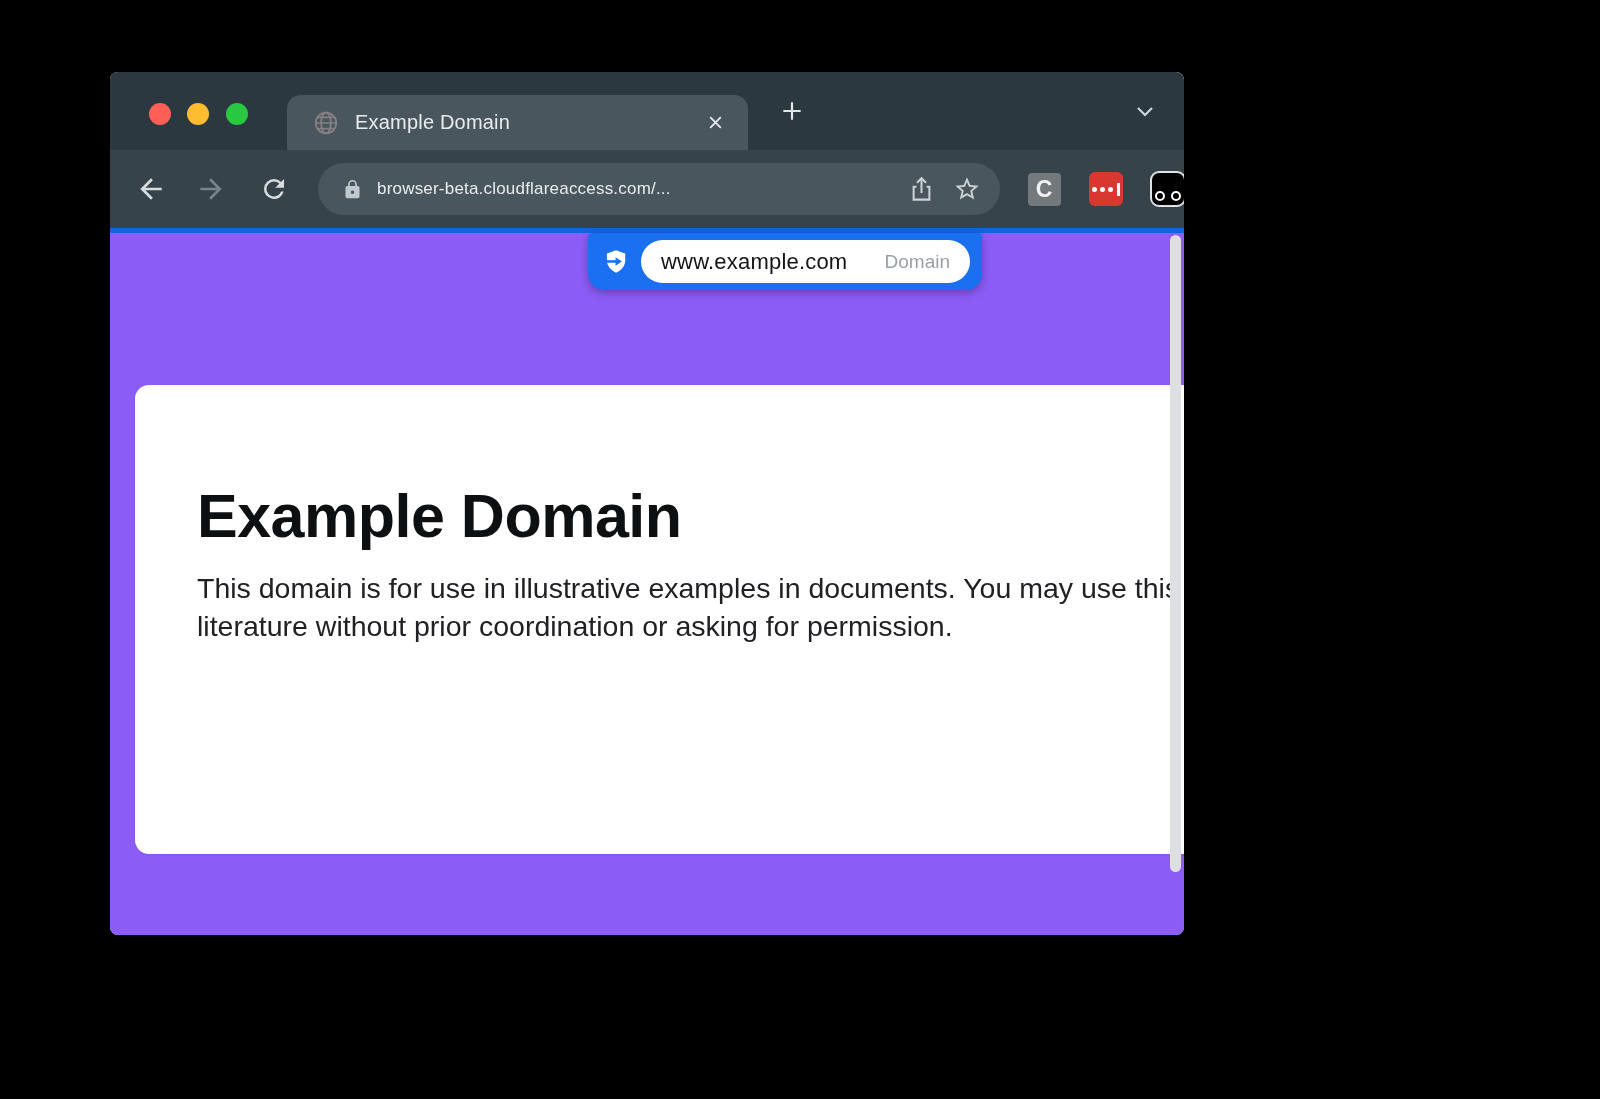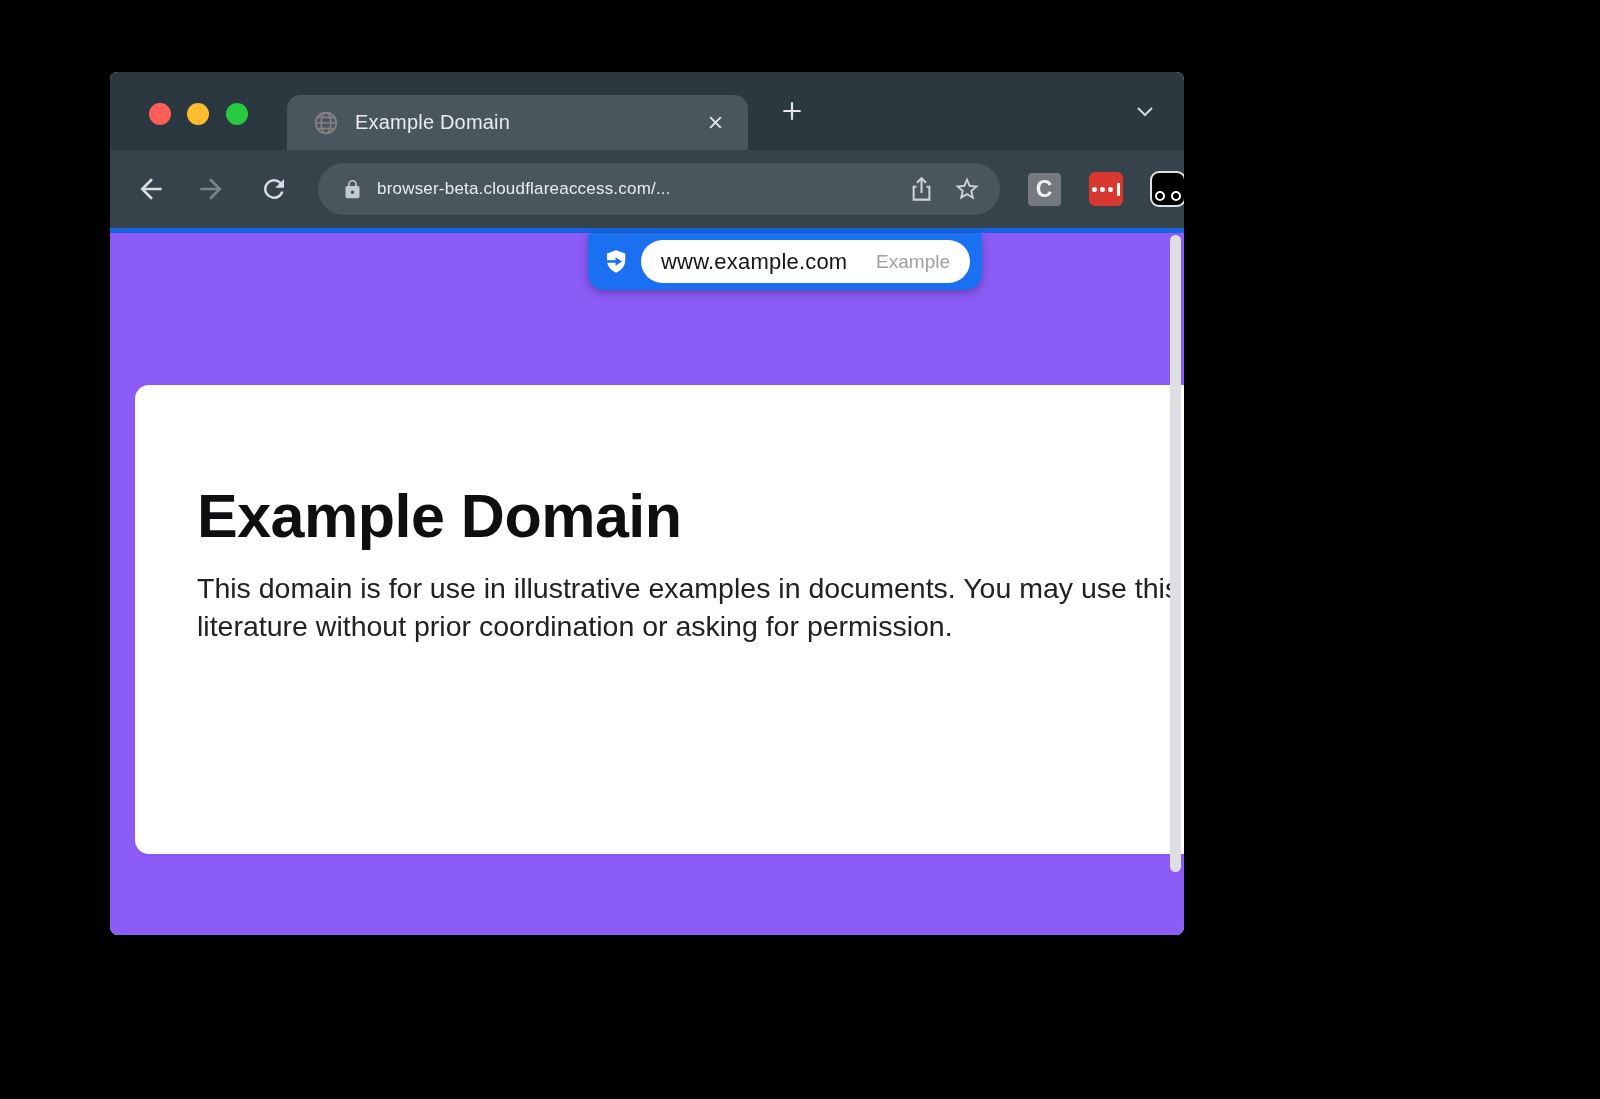--- a/index.html
+++ b/index.html
@@ -226,21 +226,21 @@
   <div class="page">
 
     <div class="iso-pill">
       <svg class="shield" viewBox="0 0 26 24">
         <path d="M14 1l8.5 3v6.4c0 5.3-3.6 9.2-8.5 11.6-4.9-2.4-8.5-6.3-8.5-11.6V4z" fill="#fff"></path>
         <path d="M2 11.5h13" stroke="#1b70f1" stroke-width="2.4"></path>
         <path d="M13.5 7.5l6 4-6 4z" fill="#1b70f1"></path>
       </svg>
       <div class="iso-inner">
         <span class="iso-host">www.example.com</span>
-        <span class="iso-expand">Example</span>
+        <span class="iso-expand">Domain</span>
       </div>
     </div>
 
     <div class="card">
       <h1>Example Domain</h1>
       <p>This domain is for use in illustrative examples in documents. You may use this domain in literature without prior coordination or asking for permission.</p>
     </div>
 
     <div class="scroll-thumb"></div>
   </div>

